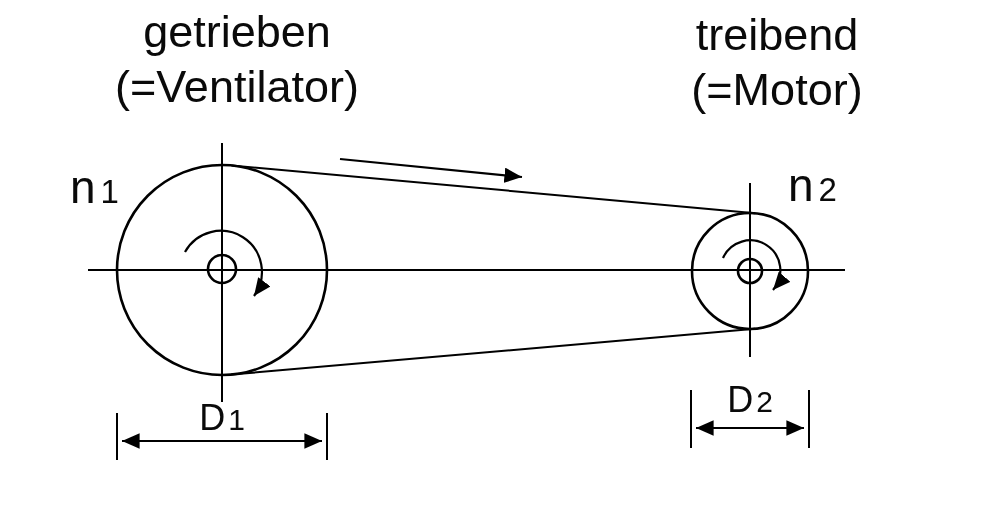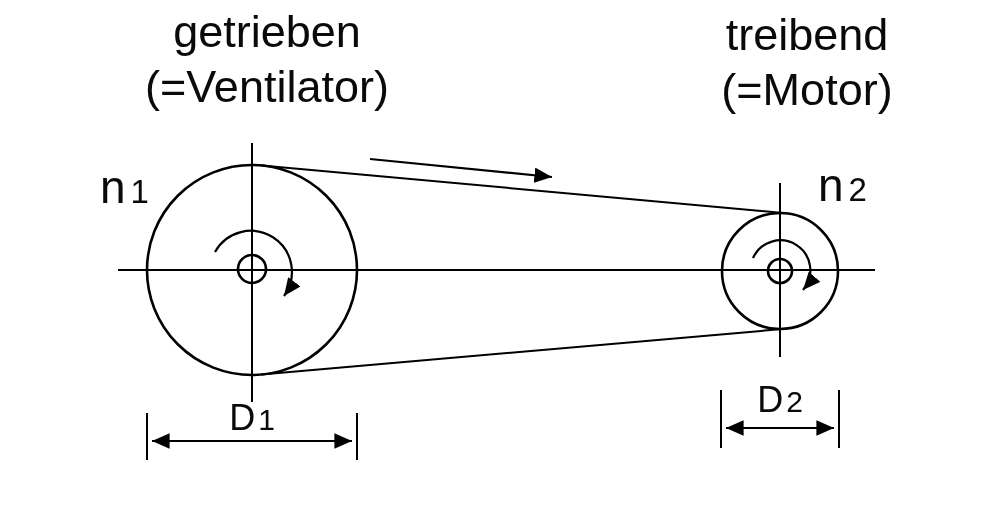--- a/index.html
+++ b/index.html
@@ -7,21 +7,20 @@
     padding: 0;
     background: #ffffff;
   }
   .canvas {
     position: relative;
     width: 870px;
     height: 529px;
     background: #ffffff;
     overflow: hidden;
     font-family: "Liberation Sans", sans-serif;
-    margin-left: 30px;
   }
   svg {
     display: block;
   }
   .stroke {
     stroke: #000000;
     fill: none;
   }
   .thin  { stroke-width: 2; }
   .mid   { stroke-width: 2.2; }

